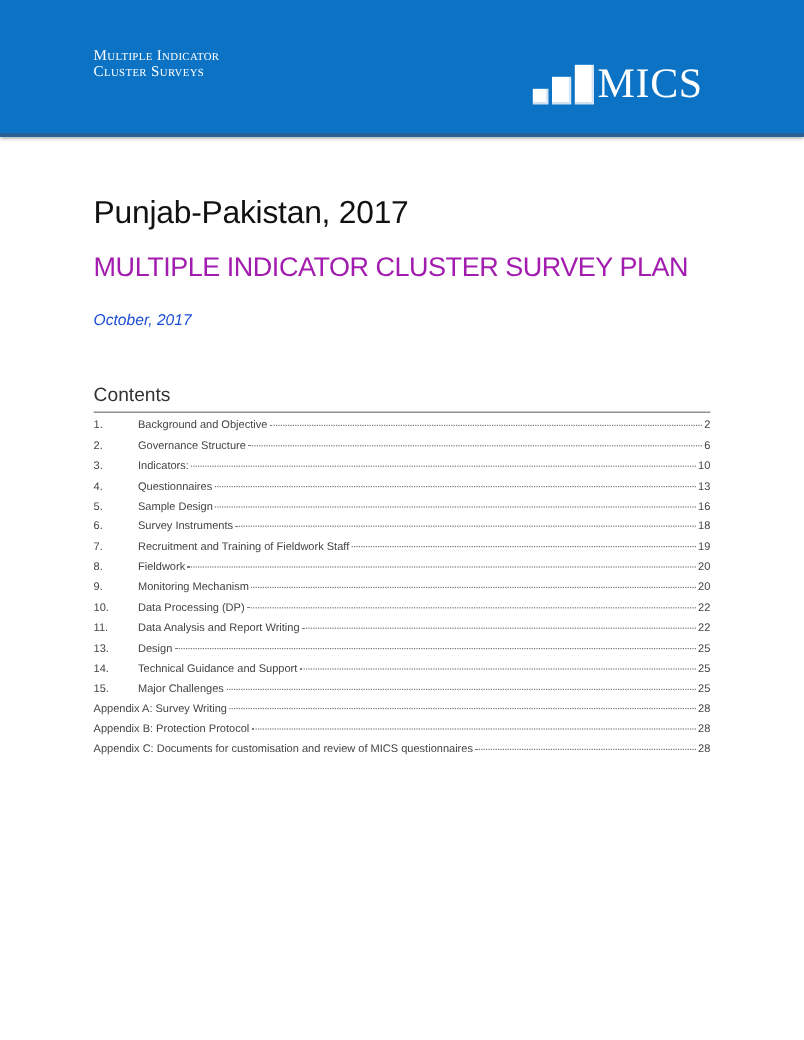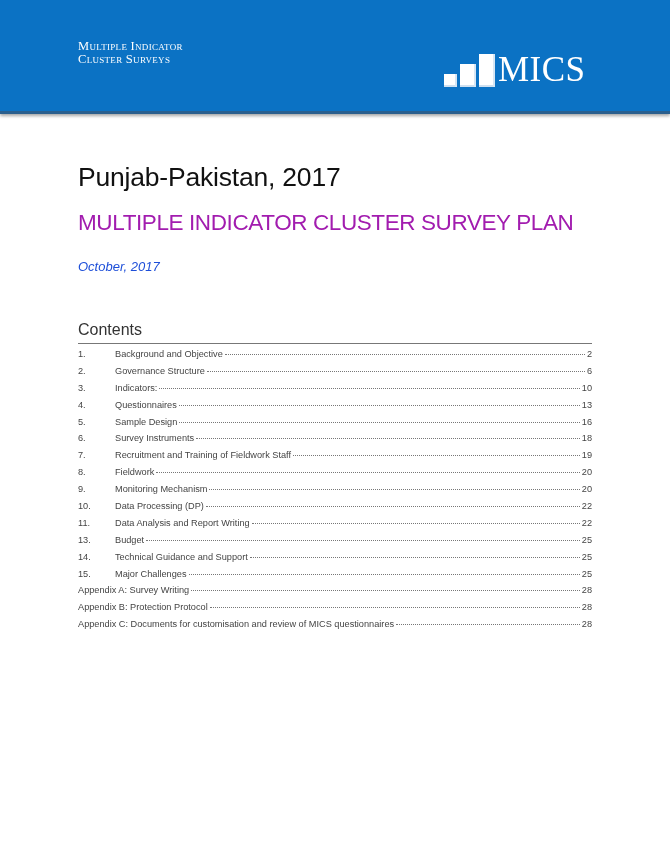--- a/index.html
+++ b/index.html
@@ -149,21 +149,21 @@
       <span class="toc-page">22</span>
     </div>
   <div class="toc-row">
       <span class="toc-num">11.</span>
       <span class="toc-label">Data Analysis and Report Writing</span>
       <span class="toc-dots"></span>
       <span class="toc-page">22</span>
     </div>
   <div class="toc-row">
       <span class="toc-num">13.</span>
-      <span class="toc-label">Budget</span>
+      <span class="toc-label">Design</span>
       <span class="toc-dots"></span>
       <span class="toc-page">25</span>
     </div>
   <div class="toc-row">
       <span class="toc-num">14.</span>
       <span class="toc-label">Technical Guidance and Support</span>
       <span class="toc-dots"></span>
       <span class="toc-page">25</span>
     </div>
   <div class="toc-row">

